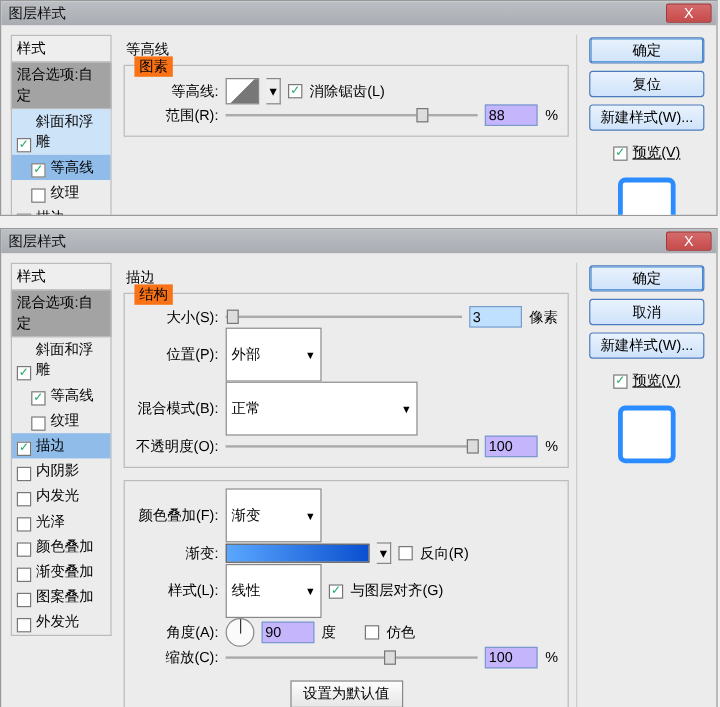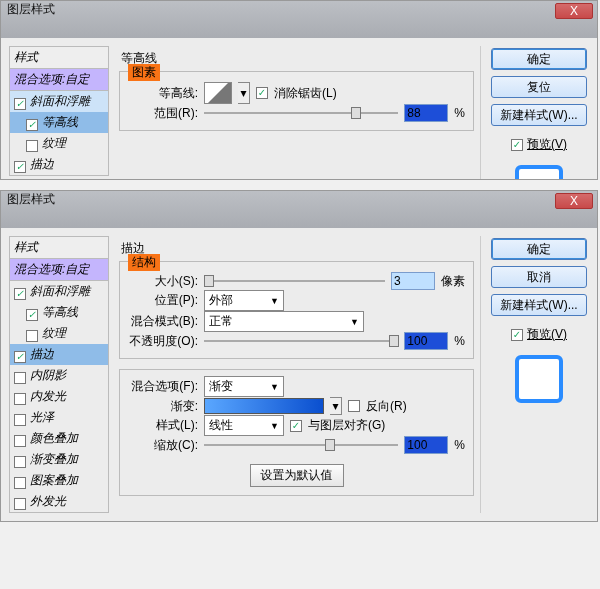--- a/index.html
+++ b/index.html
@@ -1,42 +1,42 @@
 <!DOCTYPE html>
 <html><head>
 <meta charset="utf-8">
 <style>
   * { box-sizing: border-box; font-family: "Microsoft YaHei", SimSun, sans-serif; font-size: 12px; }
   body { margin: 0; background: #f0f0f0; padding: 0; }
   .window { position: relative; background: #ececec; border: 1px solid #999; width: 598px; margin-bottom: 10px; }
-  .titlebar { height: 37px; background: linear-gradient(#bcbfc4,#a9acb2); display: flex; align-items: flex-start; padding: 0 6px; color: #111; position: relative; }
+  .titlebar { height: 20px; background: linear-gradient(#bcbfc4,#a9acb2); display: flex; align-items: center; padding: 0 6px; color: #111; position: relative; }
   .close-x { position: absolute; right: 4px; top: 2px; width: 38px; height: 16px; background: linear-gradient(#d46b6b,#c84a4a); border: 1px solid #a33; color: #fff; text-align: center; line-height: 14px; border-radius: 2px; }
   .body { display: flex; padding: 8px; gap: 8px; }
-  .styles-panel { width: 100px; flex: none; font-style: italic; }
+  .styles-panel { width: 84px; flex: none; }
   .styles-header { background: #eee; border: 1px solid #bbb; padding: 2px 4px; }
-  .styles-sub { background: #c4b5fd; border: 1px solid #bbb; border-top: none; padding: 2px 4px; }
+  .styles-sub { background: #a3a3a3; border: 1px solid #bbb; border-top: none; padding: 2px 4px; }
   .styles-list { border: 1px solid #bbb; border-top: none; }
   .style-row { display: flex; align-items: flex-end; padding: 2px 4px; gap: 4px; cursor: default; }
   .style-row.indent { padding-left: 16px; }
   .style-row.active { background: #8fbce8; }
   .style-row.selected { background: #cde3f8; }
   .cb { width: 12px; height: 12px; border: 1px solid #777; background: #fff; display: inline-flex; align-items: center; justify-content: center; font-size: 10px; line-height: 10px; }
   .cb.checked::after { content: "✓"; color: #2a6; font-size: 10px; }
   .center { flex: 1; border-right: 1px solid #ccc; padding-right: 4px; }
   .group { border: 1px solid #bbb; margin: 4px 2px 10px 2px; padding: 10px 8px 8px 8px; position: relative; }
   .group-title { position: absolute; top: -8px; left: 8px; background: #f97316; padding: 0 4px; }
   .form-row { display: flex; align-items: center; gap: 6px; margin: 0 0; }
   .label { width: 70px; text-align: right; }
   .swatch-contour { width: 28px; height: 22px; border: 1px solid #888; background: linear-gradient(135deg,#fff 49%,#777 51%); }
   .dd-arrow { width: 12px; height: 22px; border: 1px solid #888; border-left: none; background: #eee; display: flex; align-items: center; justify-content: center; }
   .slider { flex: 1; height: 16px; position: relative; }
   .slider-track { position: absolute; left: 0; right: 0; top: 7px; height: 2px; background: #aaa; }
   .slider-thumb { position: absolute; top: 2px; width: 10px; height: 12px; background: #ddd; border: 1px solid #777; transform: translateX(-50%); }
-  .num-field { width: 44px; border: 1px solid #7a9ccc; background: #1d4ed8; padding: 1px 2px; }
-  .sel { border: 1px solid #888; background: #fff; padding: 1px 4px; min-width: 80px; display: inline-flex; align-items: center; gap: 6px; }
+  .num-field { width: 44px; border: 1px solid #7a9ccc; background: #c4b5fd; padding: 1px 2px; }
+  .sel { border: 1px solid #888; background: #fff; padding: 13px 4px; min-width: 80px; display: inline-flex; align-items: center; gap: 6px; }
   .sel-arrow { margin-left: auto; font-size: 9px; }
   .grad-swatch { width: 120px; height: 16px; border: 1px solid #555; background: linear-gradient(90deg,#5aa7ff,#0a4fcf); }
   .dial { width: 24px; height: 24px; border: 1px solid #888; border-radius: 50%; background: #fafafa; position: relative; }
   .dial::after { content: ""; position: absolute; left: 50%; top: 0; width: 1px; height: 12px; background: #333; }
   .right-panel { width: 100px; flex: none; display: flex; flex-direction: column; gap: 6px; align-items: center; padding-top: 2px; }
   .winbtn { width: 96px; height: 22px; border: 1px solid #4a7bbd; background: linear-gradient(#e9f2fd,#cfe3fa); border-radius: 3px; display: flex; align-items: center; justify-content: center; }
   .winbtn.default { box-shadow: 0 0 0 1px #3a8bd8 inset; }
   .preview-row { display: flex; align-items: center; gap: 4px; margin-top: 4px; }
   .preview-square { width: 48px; height: 48px; border: 4px solid #2a8cff; border-radius: 6px; background: #fff; margin-top: 6px; }
   .btn-plain { border: 1px solid #888; background: linear-gradient(#fdfdfd,#e6e6e6); padding: 2px 10px; }
@@ -197,41 +197,50 @@
           <div class="slider">
               <div class="slider-track"></div>
               <div class="slider-thumb" style="left:98%"></div>
             </div>
           <div class="num-field">100</div>
           <span>%</span>
         </div>
       </div>
       <div class="group" style="padding-top:6px">
         <div class="form-row">
-          <div class="label">混合选项(F):</div>
+          <div class="label">颜色叠加(F):</div>
           <div class="sel">
               <span>渐变</span>
               <span class="sel-arrow">▼</span>
             </div>
         </div>
         <div class="form-row">
           <div class="label">渐变:</div>
           <div class="grad-swatch"></div>
           <div class="dd-arrow" style="height:18px">▾</div>
           <span class="cb"></span>
           <span>反向(R)</span>
         </div>
         <div class="form-row">
           <div class="label">样式(L):</div>
           <div class="sel">
               <span>线性</span>
               <span class="sel-arrow">▼</span>
             </div>
           <span class="cb checked"></span>
           <span>与图层对齐(G)</span>
+        </div>
+        <div class="form-row">
+          <div class="label">角度(A):</div>
+          <div class="dial"></div>
+          <div class="num-field">90</div>
+          <span>度</span>
+          <span style="width:12px"></span>
+          <span class="cb"></span>
+          <span>仿色</span>
         </div>
         <div class="form-row">
           <div class="label">缩放(C):</div>
           <div class="slider">
               <div class="slider-track"></div>
               <div class="slider-thumb" style="left:65%"></div>
             </div>
           <div class="num-field">100</div>
           <span>%</span>
         </div>

